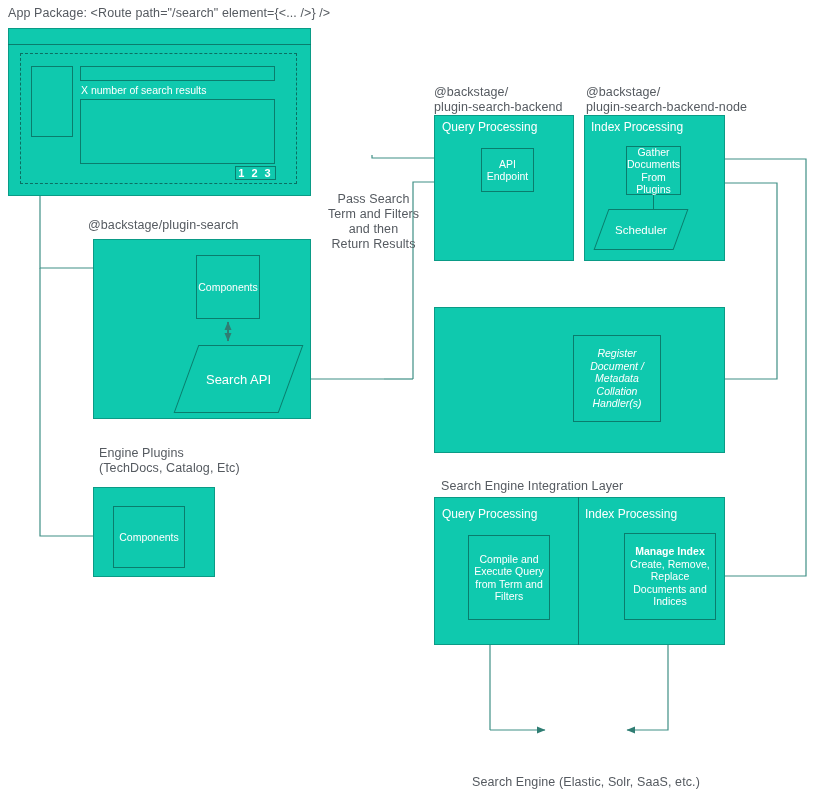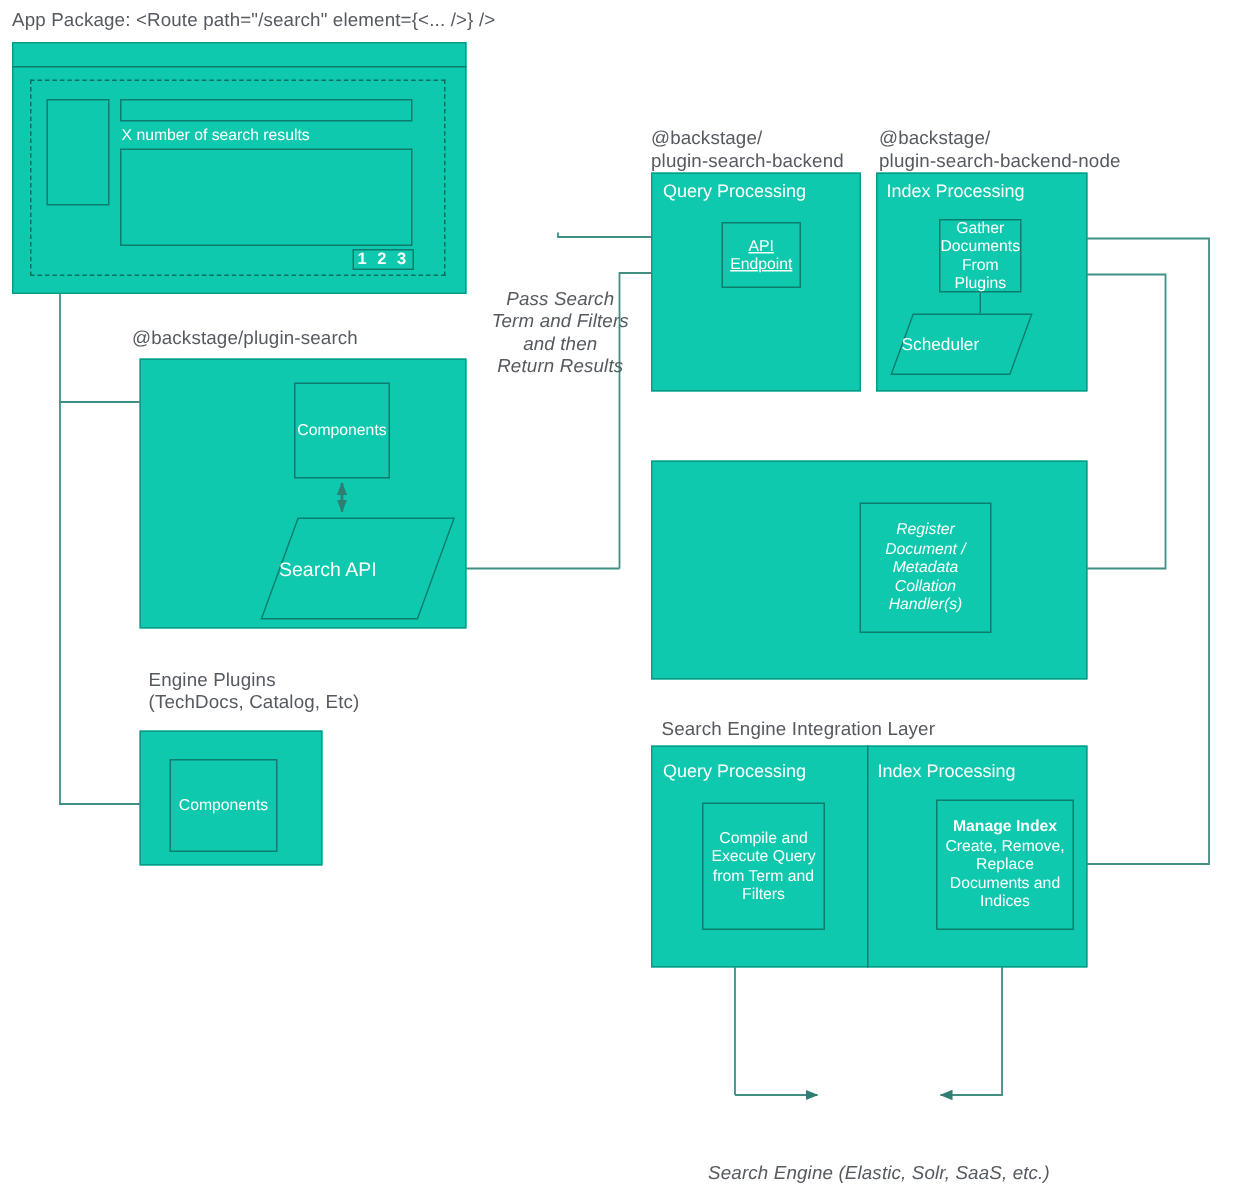--- a/index.html
+++ b/index.html
@@ -9,21 +9,21 @@
     -webkit-font-smoothing:antialiased;
   }
   .canvas{position:absolute;left:0;top:0;width:826px;height:800px;}
   svg.wires{position:absolute;left:0;top:0;width:826px;height:800px;overflow:visible;pointer-events:none;}
 
   
   .lbl{
     position:absolute;color:#555a60;font-size:12.5px;line-height:15px;
     white-space:pre-line;letter-spacing:.1px;
   }
-  .lbl.center{text-align:center;font-style:italic;}
+  .lbl.center{text-align:center;}
   .box{
     position:absolute;background:#0FC9AE;box-sizing:border-box;
   }
   .box.outline{border:1.2px solid #0a9b86;}
   .inner{
     position:absolute;box-sizing:border-box;border:1.2px solid #0a7d6d;
     background:#0FC9AE;color:#ffffff;font-size:10.5px;line-height:12.5px;
     display:flex;align-items:center;justify-content:center;text-align:center;
     white-space:pre-line;
   }
@@ -34,21 +34,21 @@
   }
   .sectitle{
     position:absolute;color:#ffffff;font-size:12px;line-height:13px;
     font-weight:400;
   }
   .dashwrap{
     position:absolute;box-sizing:border-box;border:1.4px dashed #0a6f62;
   }
   
   .para{
-    position:absolute;display:flex;align-items:center;justify-content:flex-start;
+    position:absolute;display:flex;align-items:center;justify-content:center;
     color:#ffffff;text-align:center;white-space:pre-line;
   }
   .para .skew{
     position:absolute;left:0;top:0;width:100%;height:100%;
     background:#0FC9AE;border:1.2px solid #0a7d6d;
     transform:skewX(-20deg);box-sizing:border-box;
   }
   .para .ptxt{position:relative;z-index:2;}
 
   
@@ -137,21 +137,21 @@
 
   <div class="lbl center" style="left:321px;top:192px;width:105px;">Pass Search
 Term and Filters
 and then
 Return Results</div>
 
   <div class="lbl" style="left:434px;top:85px;">@backstage/
 plugin-search-backend</div>
   <div class="box outline" style="left:434px;top:115px;width:140px;height:146px;"></div>
   <div class="sectitle" style="left:442px;top:121px;">Query Processing</div>
-  <div class="inner" style="left:481px;top:148px;width:53px;height:44px;text-decoration:underline;">API
+  <div class="inner" style="left:481px;top:148px;width:53px;height:44px;">API
 Endpoint</div>
 
   <div class="lbl" style="left:586px;top:85px;">@backstage/
 plugin-search-backend-node</div>
   <div class="box outline" style="left:584px;top:115px;width:141px;height:146px;"></div>
   <div class="sectitle" style="left:591px;top:121px;">Index Processing</div>
   <div class="inner" style="left:626px;top:146px;width:55px;height:49px;">Gather
 Documents
 From Plugins</div>
   <div style="position:absolute;left:653px;top:195px;width:1.4px;height:14px;background:#0a7d6d;"></div>

